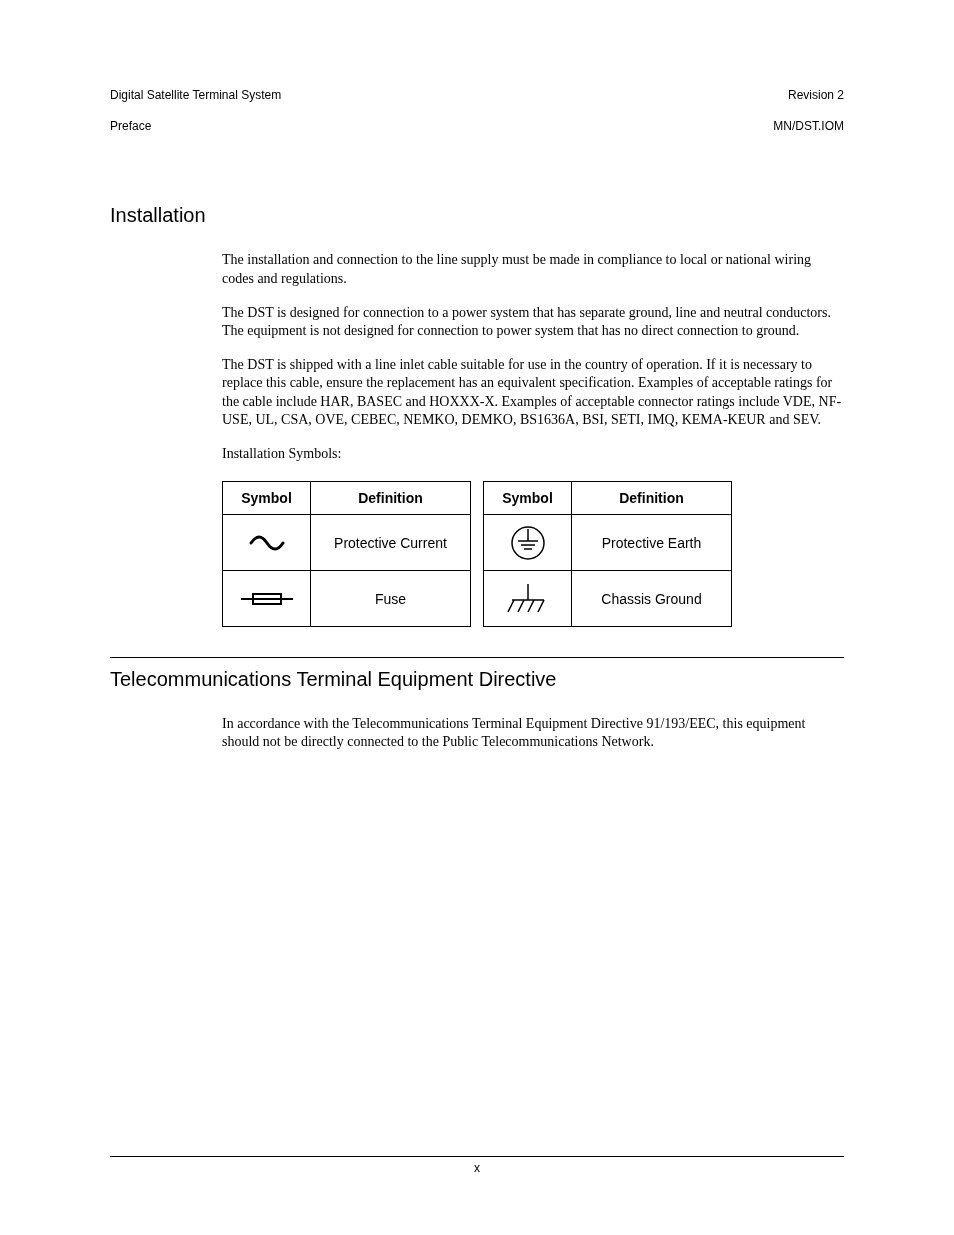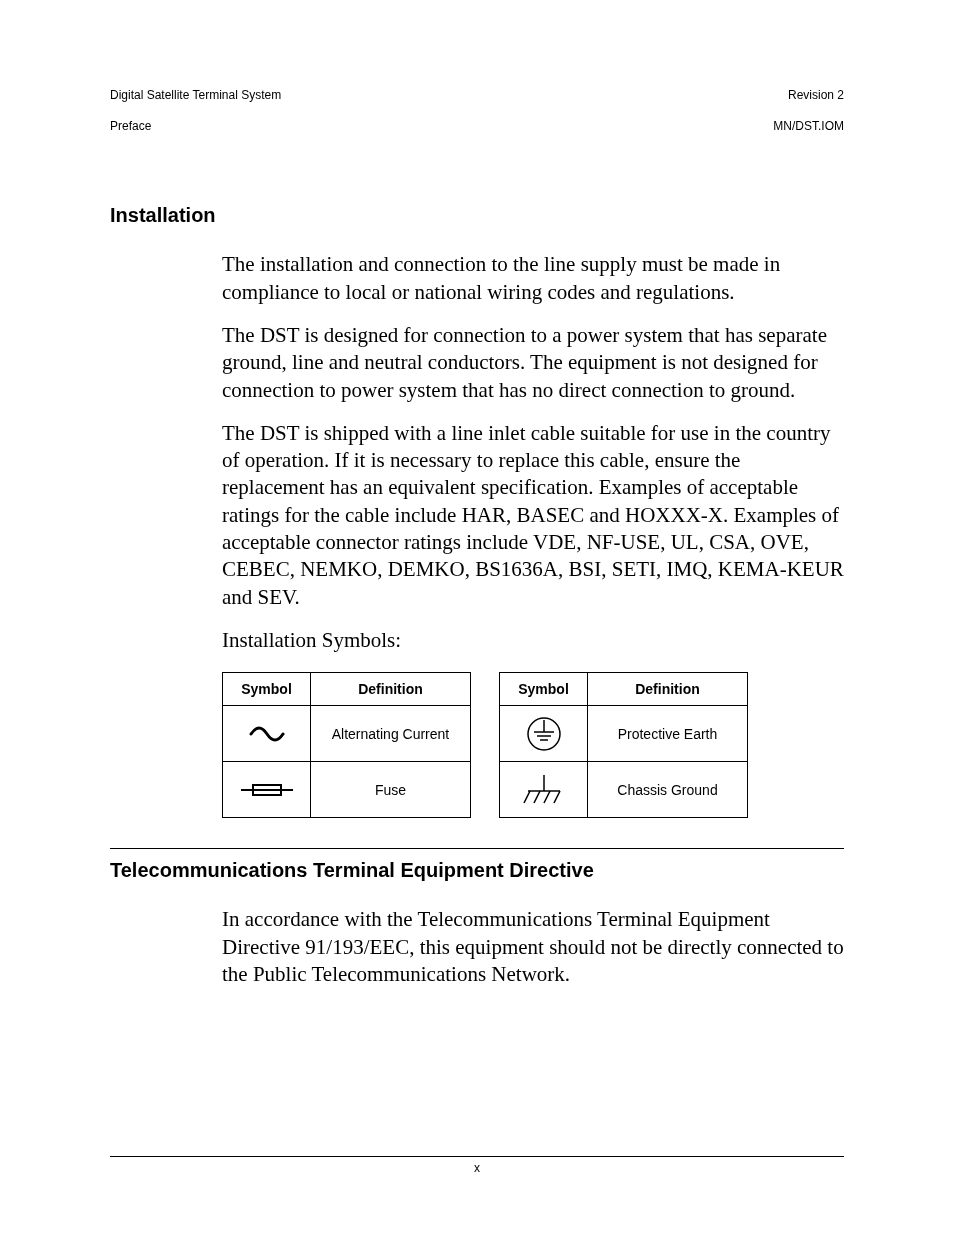--- a/index.html
+++ b/index.html
@@ -22,42 +22,42 @@
     font-family: Arial, Helvetica, sans-serif;
     font-size: 12px;
     line-height: 1.3;
     margin-bottom: 70px;
   }
   .header-left, .header-right { white-space: pre-line; }
   .header-right { text-align: right; }
 
   h2.section-heading {
     font-family: Arial, Helvetica, sans-serif;
-    font-weight: bold;
+    font-weight: normal;
     font-size: 20px;
     margin-bottom: 24px;
   }
   .divider {
     border: none;
     border-top: 1.5px solid #000;
     margin: 30px 0 10px 0;
   }
   .body-indent {
     margin-left: 112px;
   }
   p.para {
-    font-size: 21px;
+    font-size: 14px;
     line-height: 1.3;
     margin-bottom: 16px;
     text-align: left;
   }
 
   .tables-row {
     display: flex;
-    gap: 28px;
+    gap: 12px;
     margin-top: 18px;
     margin-bottom: 30px;
   }
   table.sym {
     border-collapse: collapse;
     font-family: Arial, Helvetica, sans-serif;
     font-size: 14px;
   }
   table.sym th, table.sym td {
     border: 1px solid #000;
@@ -120,21 +120,21 @@
             <tr>
           <th class="col-sym">Symbol</th>
           <th class="col-def">Definition</th>
         </tr>
         <tr>
           <td class="icon-cell">
             <svg width="40" height="20" viewBox="0 0 40 20">
               <path d="M4 10 Q 12 -2, 20 10 T 36 10" stroke="#000" stroke-width="3" fill="none" stroke-linecap="round"></path>
             </svg>
           </td>
-          <td>Alternating Current</td>
+          <td>Protective Current</td>
         </tr>
         <tr>
           <td class="icon-cell">
             <svg width="56" height="20" viewBox="0 0 56 20">
               <line x1="2" y1="10" x2="14" y2="10" stroke="#000" stroke-width="2"></line>
               <rect x="14" y="5" width="28" height="10" stroke="#000" stroke-width="2" fill="none"></rect>
               <line x1="14" y1="10" x2="42" y2="10" stroke="#000" stroke-width="2"></line>
               <line x1="42" y1="10" x2="54" y2="10" stroke="#000" stroke-width="2"></line>
             </svg>
           </td>

